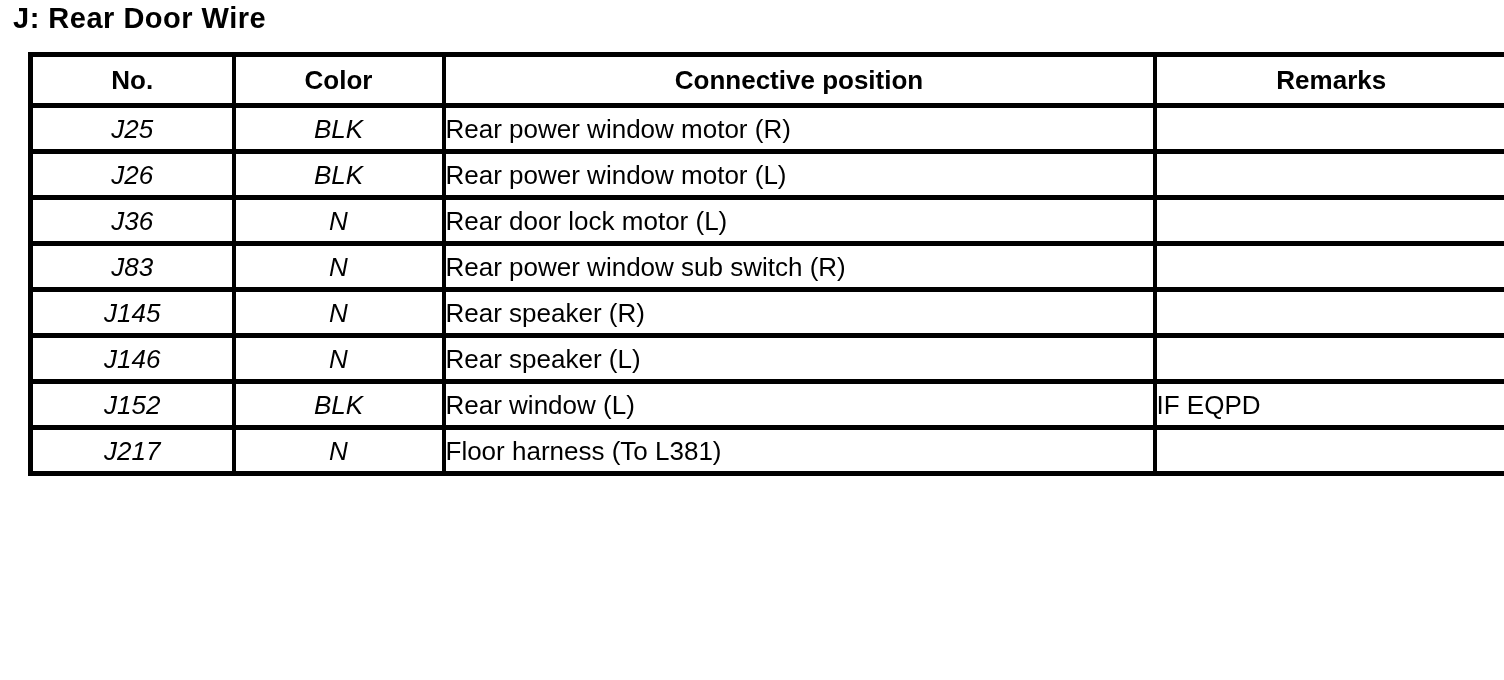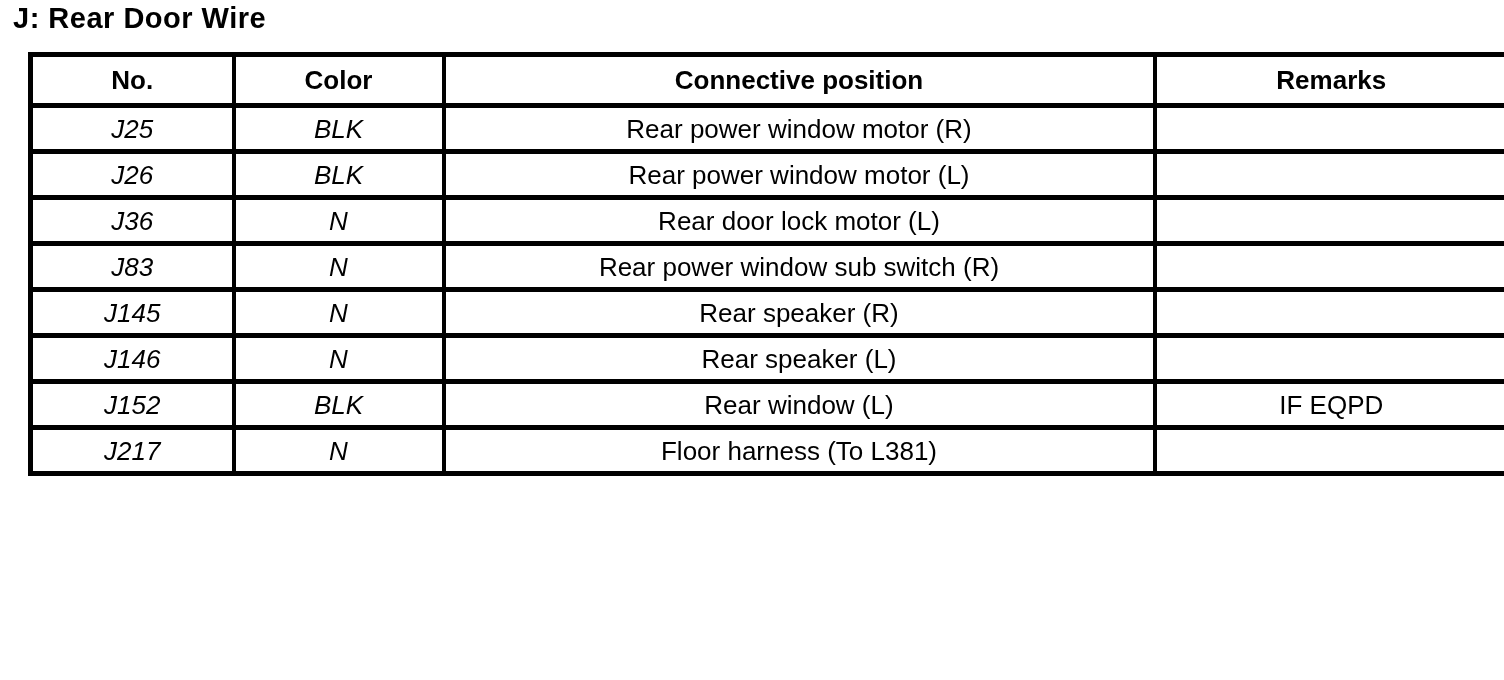--- a/index.html
+++ b/index.html
@@ -54,21 +54,21 @@
     height: 46px;
     font-weight: bold;
     text-align: center;
     vertical-align: middle;
   }
   table.wire-table td {
     height: 41px;
     vertical-align: middle;
   }
   td.center { text-align: center; font-style: italic; }
-  td.left   { text-align: center; padding-left: 8px; padding-right: 4px; }
+  td.left   { text-align: left; padding-left: 8px; padding-right: 4px; }
   col.c-no      { width: 203px; }
   col.c-color   { width: 210px; }
   col.c-pos     { width: 711px; }
   col.c-remarks { width: 354px; }
 </style>
 </head>
 <body>
 
 <div class="page">
 

